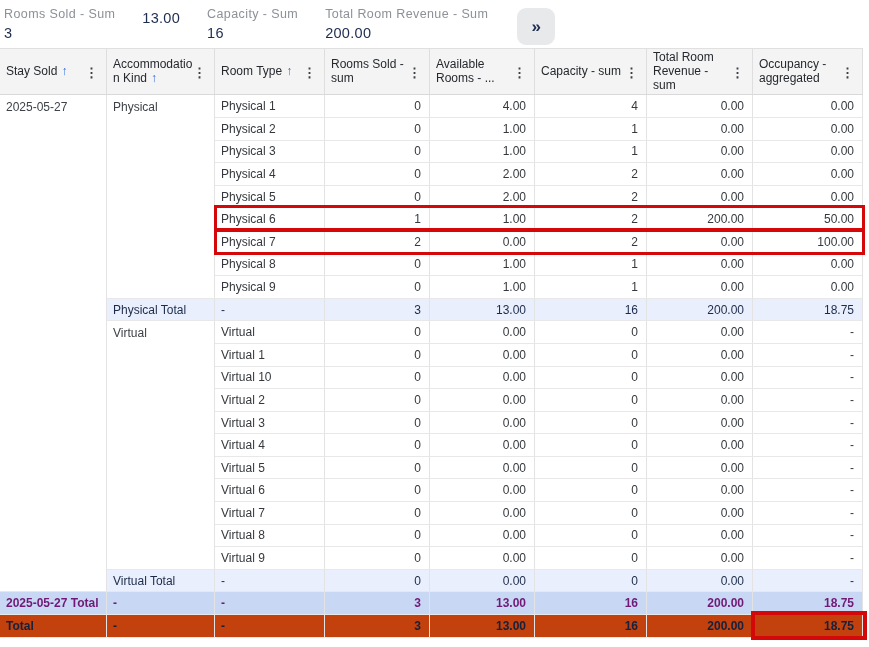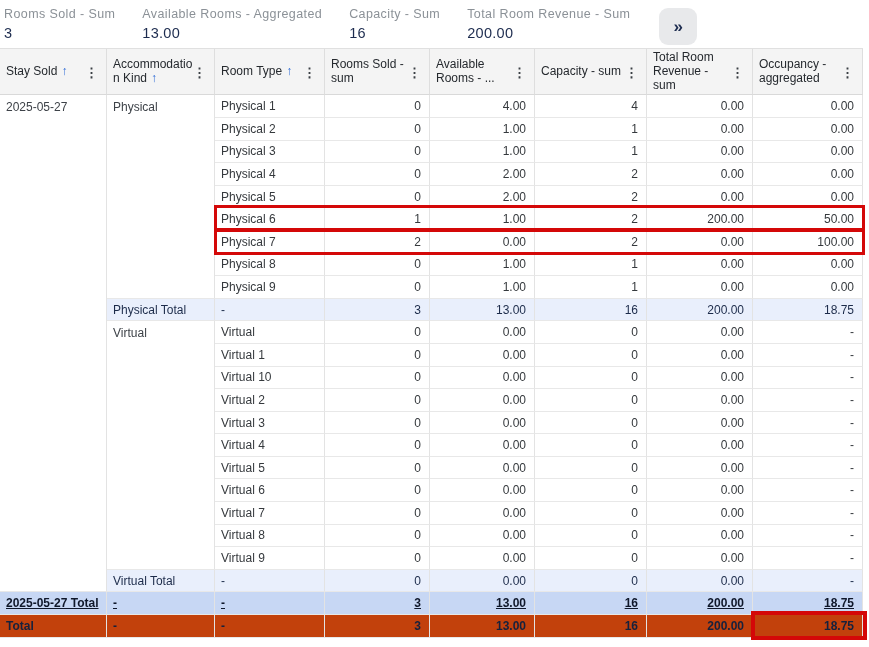--- a/index.html
+++ b/index.html
@@ -53,42 +53,41 @@
   td {
     border-right: 1px solid #e3e3e3; border-bottom: 1px solid #e8e8e8;
     padding: 0 8px; height: 22.6px; color: #35393d;
     vertical-align: middle; white-space: nowrap; overflow: hidden;
     background: #ffffff;
   }
   td.align-left { padding: 0 6px; margin-left: 40px; }
   td.align-right { text-align: right; }
   td.group-cell { vertical-align: top; padding-top: 5px; color: #3d4248; }
   tr.row-subtotal td { background: #e9effc; font-weight: 400; color: #1c2b4a; }
-  tr.row-date_total td { background: #c7d7f4; font-weight: 700; color: #0f172a; text-decoration: underline; }
+  tr.row-date_total td { background: #c7d7f4; font-weight: 700; color: #701a75; }
   tr.row-grand_total td { background: #c2410c; font-weight: 700; color: #15213d; }
 
   
   .annotation-box {
     position: absolute; pointer-events: none;
     border: 3px solid #d40808;
   }
   .annotation-box.thick { border-width: 4px; }
 </style>
 </head>
 <body>
 
 <div class="page">
 
   <div class="summary-bar">
     <div class="metric">
       <div class="metric-label">Rooms Sold - Sum</div>
       <div class="metric-value">3</div>
     </div>
     <div class="metric">
-      <div class="metric-label">Available Rooms - Aggregated</div>
       <div class="metric-value">13.00</div>
     </div>
     <div class="metric">
       <div class="metric-label">Capacity - Sum</div>
       <div class="metric-value">16</div>
     </div>
     <div class="metric">
       <div class="metric-label">Total Room Revenue - Sum</div>
       <div class="metric-value">200.00</div>
     </div>

